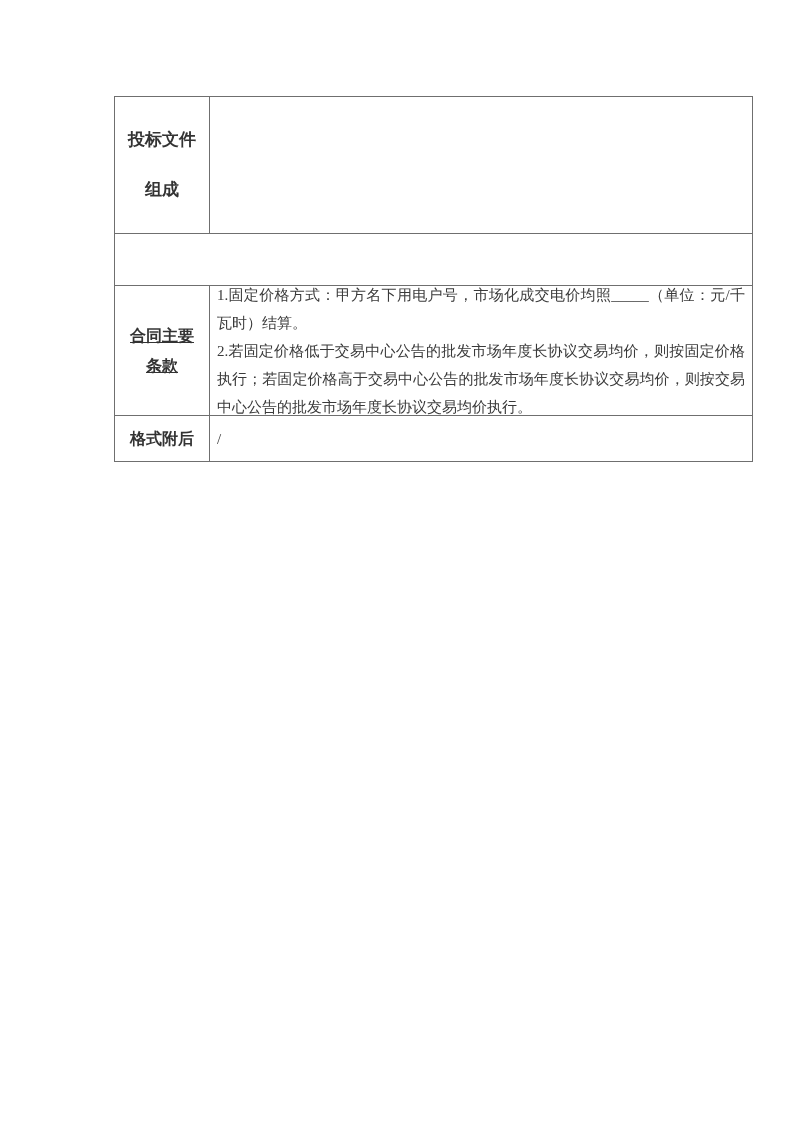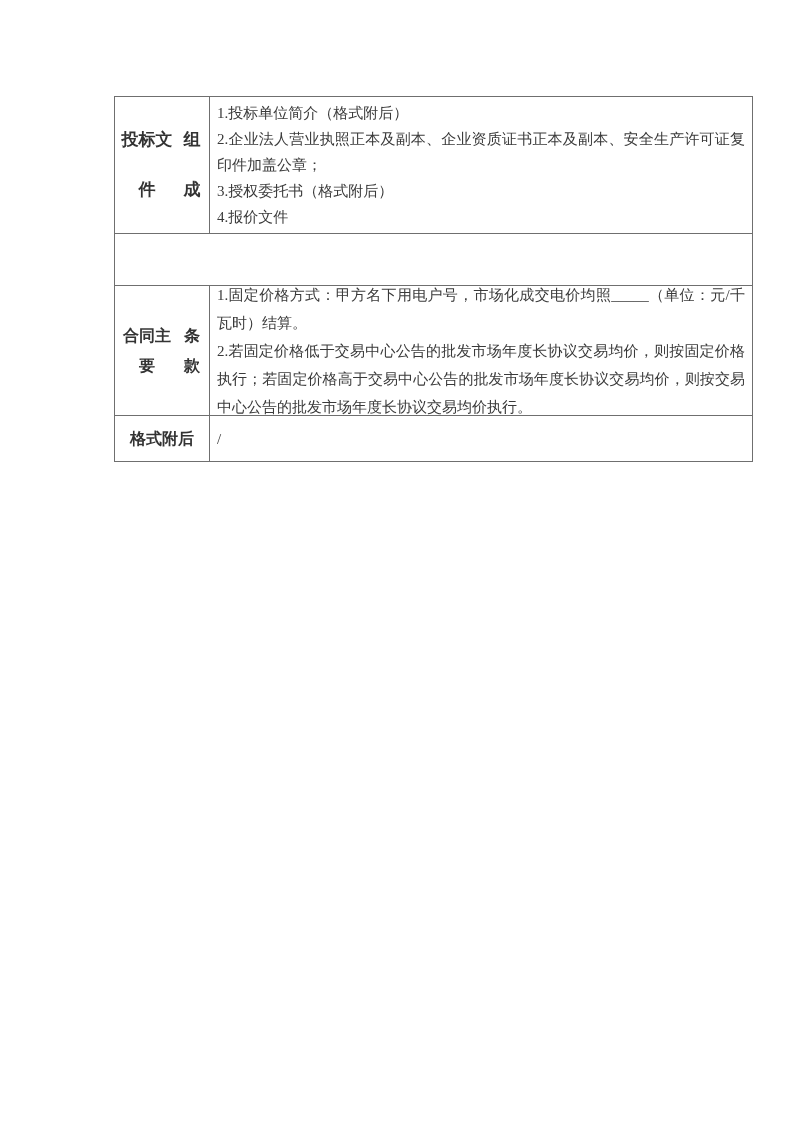--- a/index.html
+++ b/index.html
@@ -27,24 +27,24 @@
     align-items:stretch;
   }
   .row + .row{
     border-top:1px solid var(--border);
   }
   .hdr{
     width:95px;
     flex:0 0 95px;
     border-right:1px solid var(--border);
     display:flex;
-    flex-direction:row;
+    flex-direction:column;
     justify-content:center;
     align-items:center;
-    text-align:center;
+    text-align:right;
     font-weight:bold;
     font-size:16px;
     color:var(--header_text);
     padding:2px;
   }
   .body{
     flex:1 1 auto;
     display:flex;
     flex-direction:column;
     justify-content:center;
@@ -56,41 +56,35 @@
     text-align:justify;
     text-justify:inter-ideograph;
     word-break:break-all;
   }
   .row1{height:136px;}
   .row2{height:52px;}
   .row3{height:130px;}
   .row4{height:46px;}
   .row1 .hdr{font-size:17px;}
   .row1 .hdr .hline{line-height:50px;}
-  .row3 .hdr .hline{line-height:30px;}
+  .row3 .hdr .hline{line-height:30px;text-decoration:underline;}
   .row2 .hdr .hline,
   .row4 .hdr .hline{line-height:24px;}
   .row2 .body p{line-height:25px;}
   .row3 .body p{line-height:28px;}
 </style>
 </head>
 <body>
 
 <div class="doc-table">
 
   <div class="row row1">
     <div class="hdr">
       <div class="hline">投标文件</div>
       <div class="hline">组成</div>
-    </div>
-    <div class="body">
-      <p>1.投标单位简介（格式附后）</p>
-      <p>2.企业法人营业执照正本及副本、企业资质证书正本及副本、安全生产许可证复印件加盖公章；</p>
-      <p>3.授权委托书（格式附后）</p>
-      <p>4.报价文件</p>
     </div>
   </div>
 
   <div class="row row2">
   </div>
 
   <div class="row row3">
     <div class="hdr">
       <div class="hline">合同主要</div>
       <div class="hline">条款</div>

